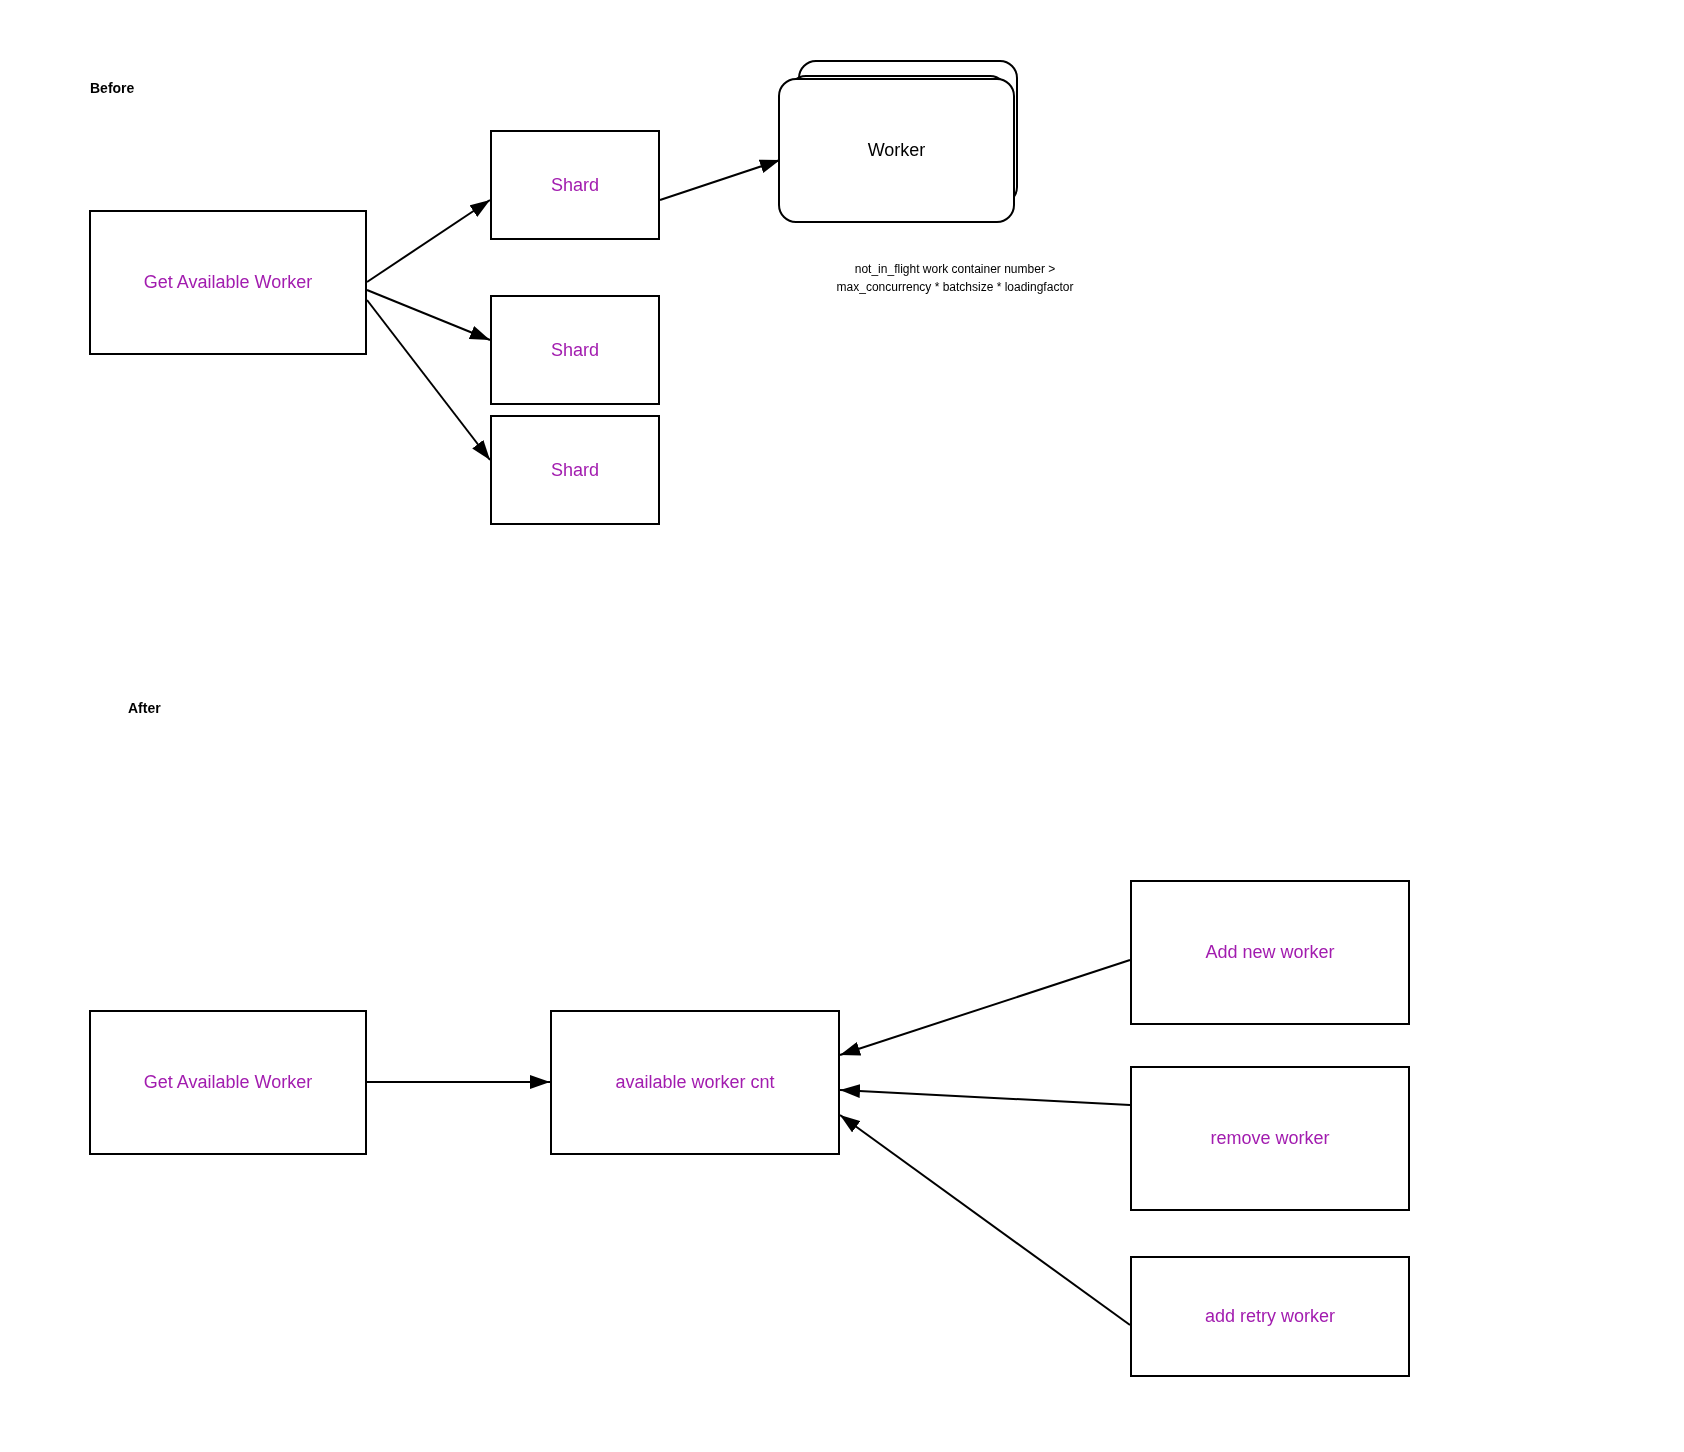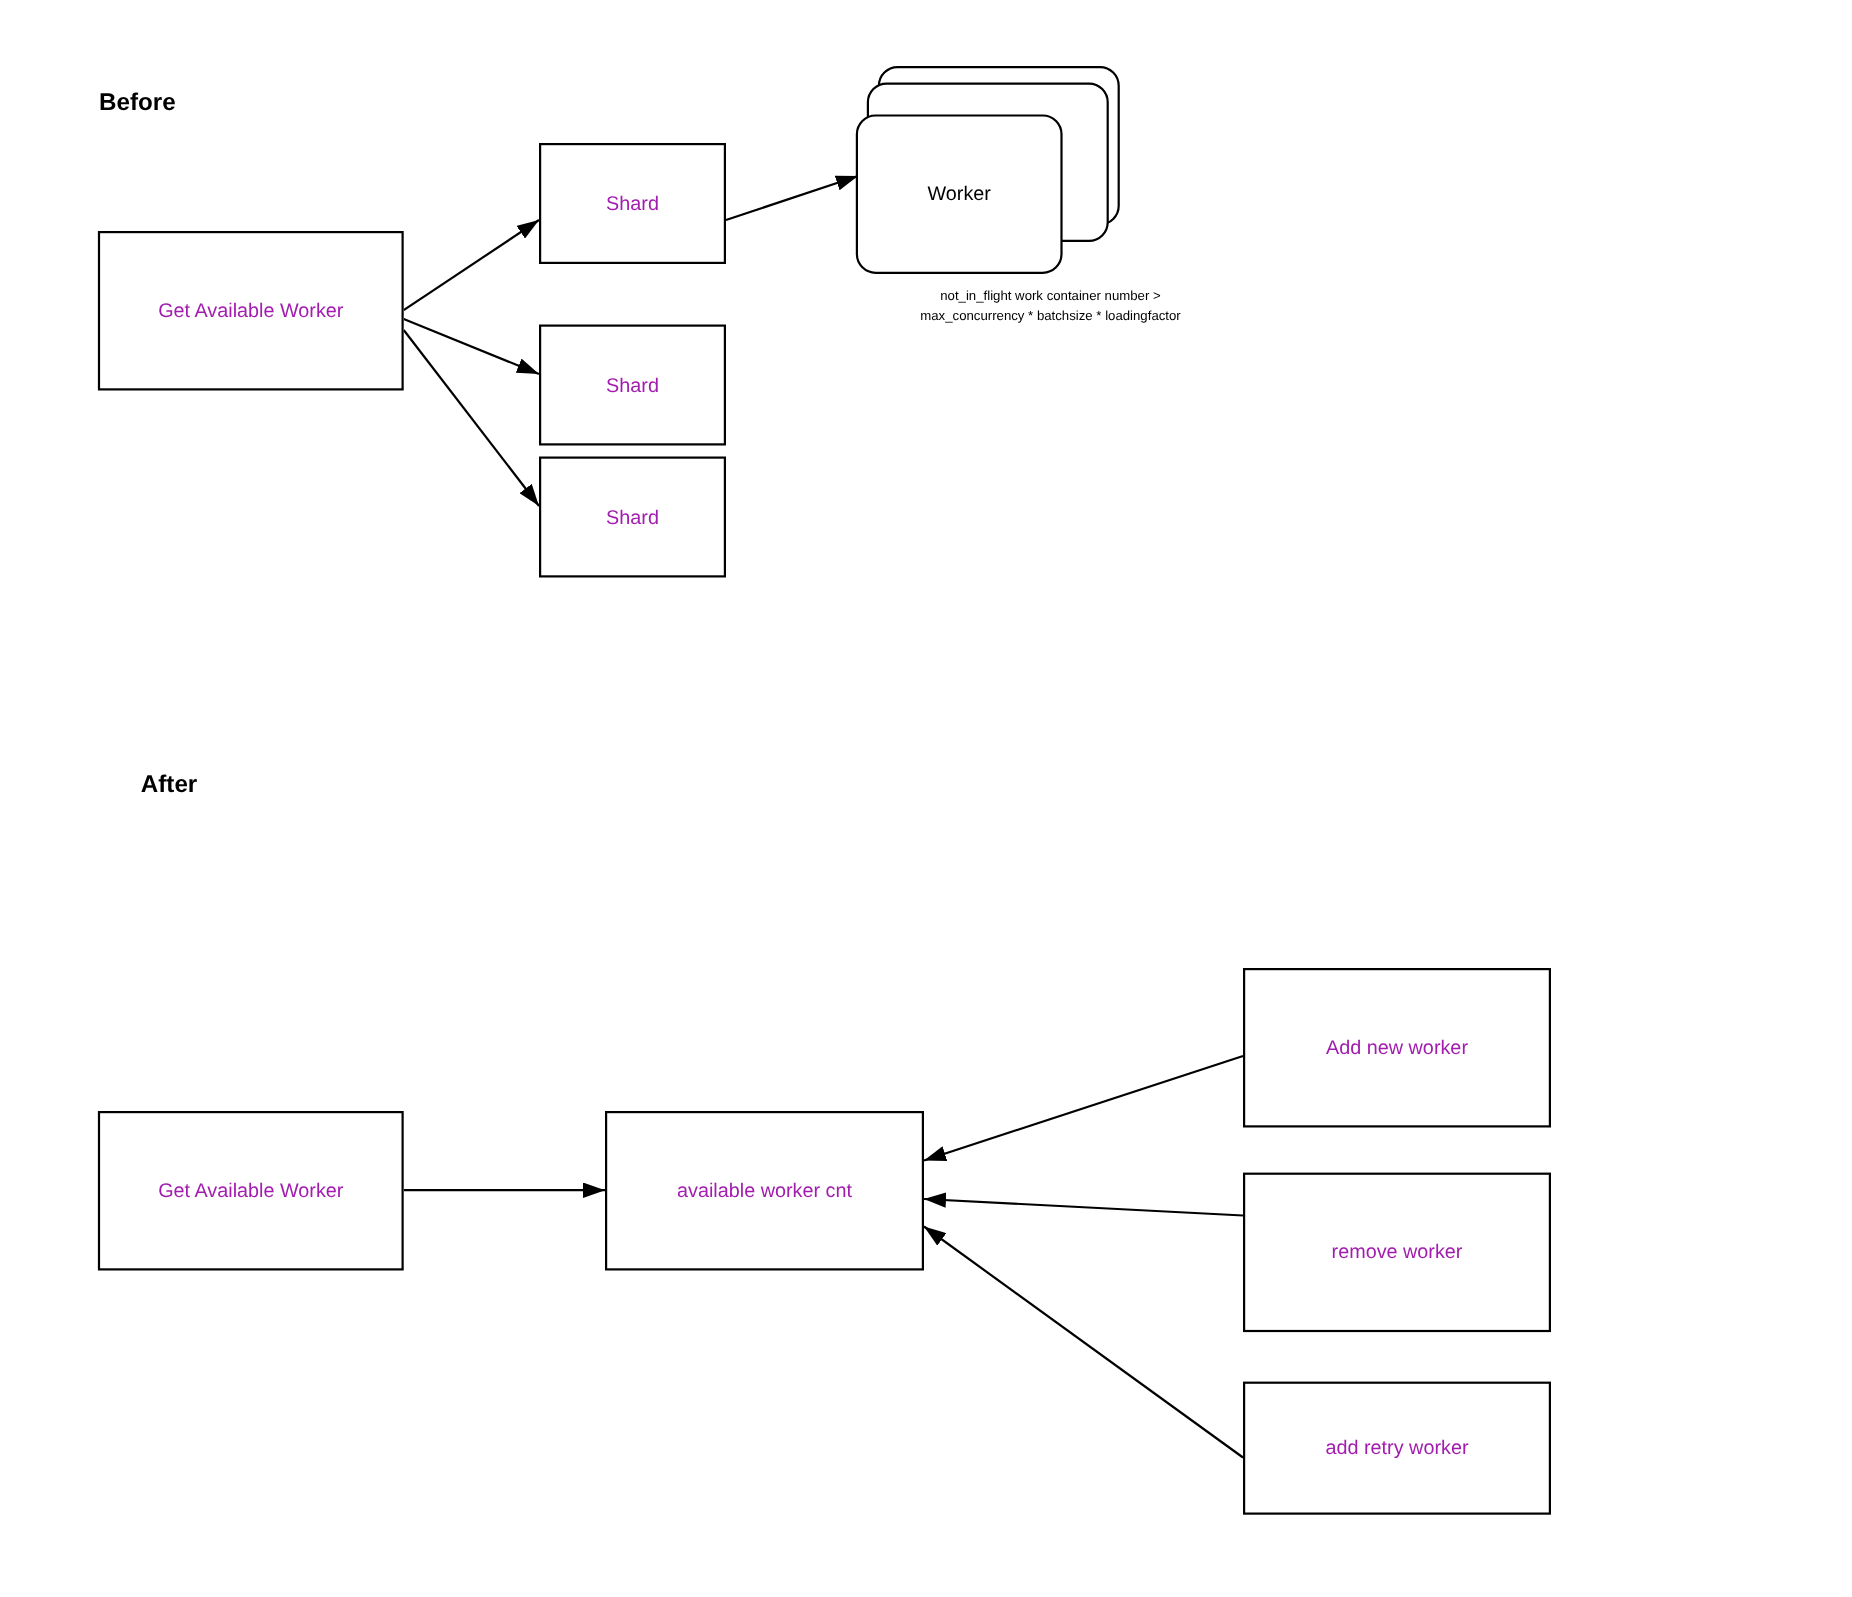--- a/index.html
+++ b/index.html
@@ -12,21 +12,21 @@
       overflow: hidden;
     }
     .diagram-container {
       position: relative;
       width: 1684px;
       height: 1452px;
     }
     .section-label {
       position: absolute;
       font-weight: bold;
-      font-size: 22px;
+      font-size: 14px;
       color: #000;
     }
     .box {
       position: absolute;
       border: 2px solid #000;
       background: #fff;
       display: flex;
       align-items: center;
       justify-content: center;
       font-size: 18px;
@@ -94,21 +94,21 @@
 
   <div class="box" style="left: 490px; top: 130px; width: 170px; height: 110px;">Shard</div>
 
   <div class="box" style="left: 490px; top: 295px; width: 170px; height: 110px;">Shard</div>
 
   <div class="box" style="left: 490px; top: 415px; width: 170px; height: 110px;">Shard</div>
 
   <div class="box-rounded" style="left: 798px; top: 60px; width: 220px; height: 145px; background: #fff;"></div>
   <div class="box-rounded" style="left: 788px; top: 75px; width: 220px; height: 145px; background: #fff;"></div>
 
-  <div class="box-rounded" style="left: 778px; top: 104px; width: 188px; height: 145px;">Worker</div>
+  <div class="box-rounded" style="left: 778px; top: 78px; width: 237px; height: 145px;">Worker</div>
 
   <div class="annotation" style="left: 780px; top: 260px; width: 350px;">
     not_in_flight work container number &gt;<br>
     max_concurrency * batchsize * loadingfactor
   </div>
 
   <div class="section-label" style="top: 700px; left: 90px; margin-left: 38px;">After</div>
 
   <div class="box" style="left: 89px; top: 1010px; width: 278px; height: 145px;">Get Available Worker</div>
 

